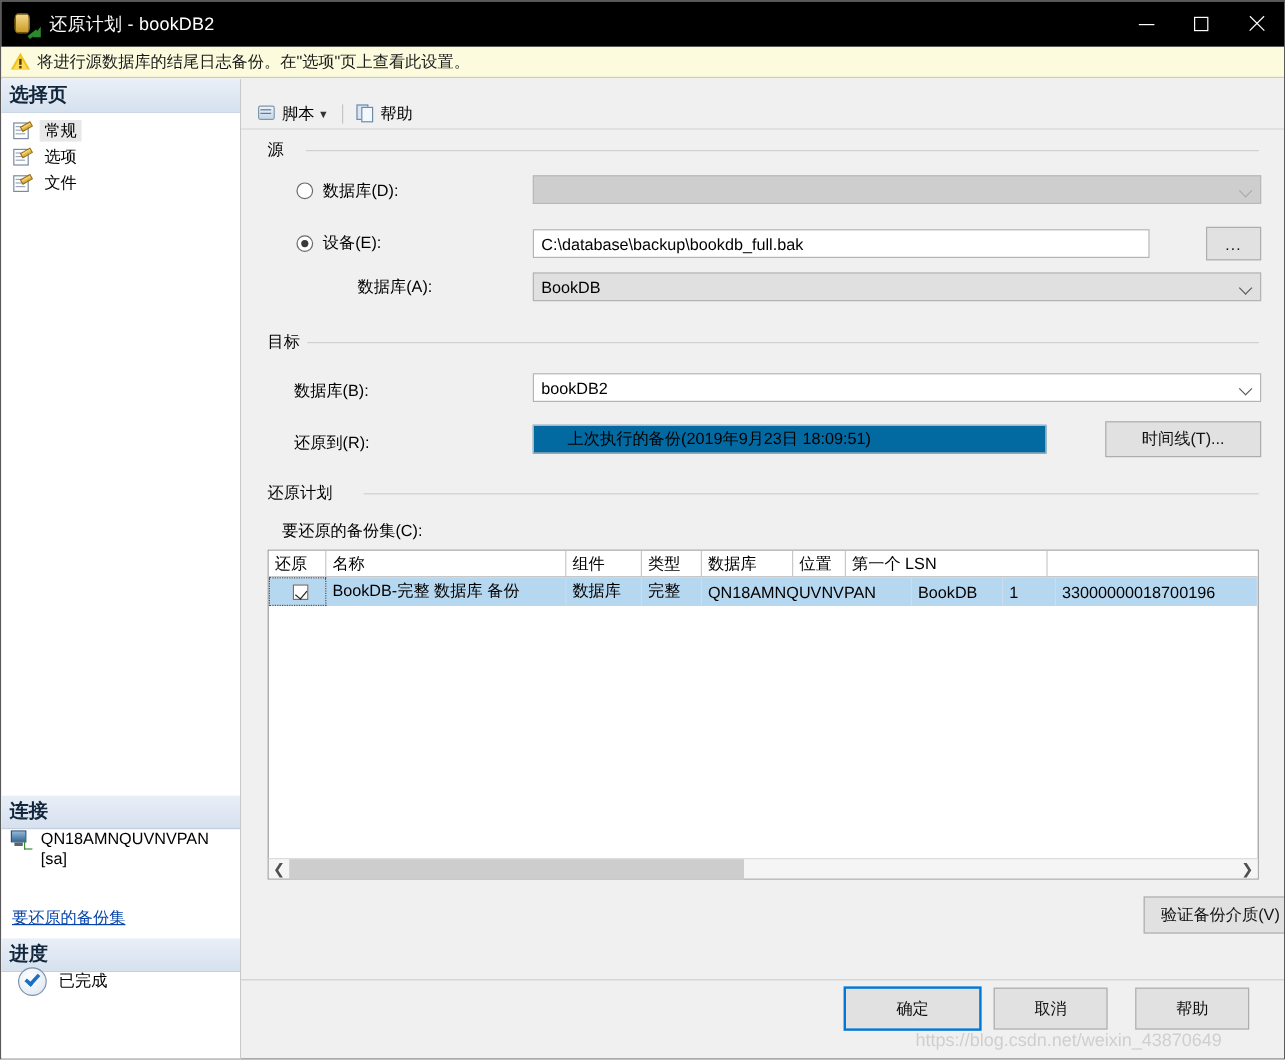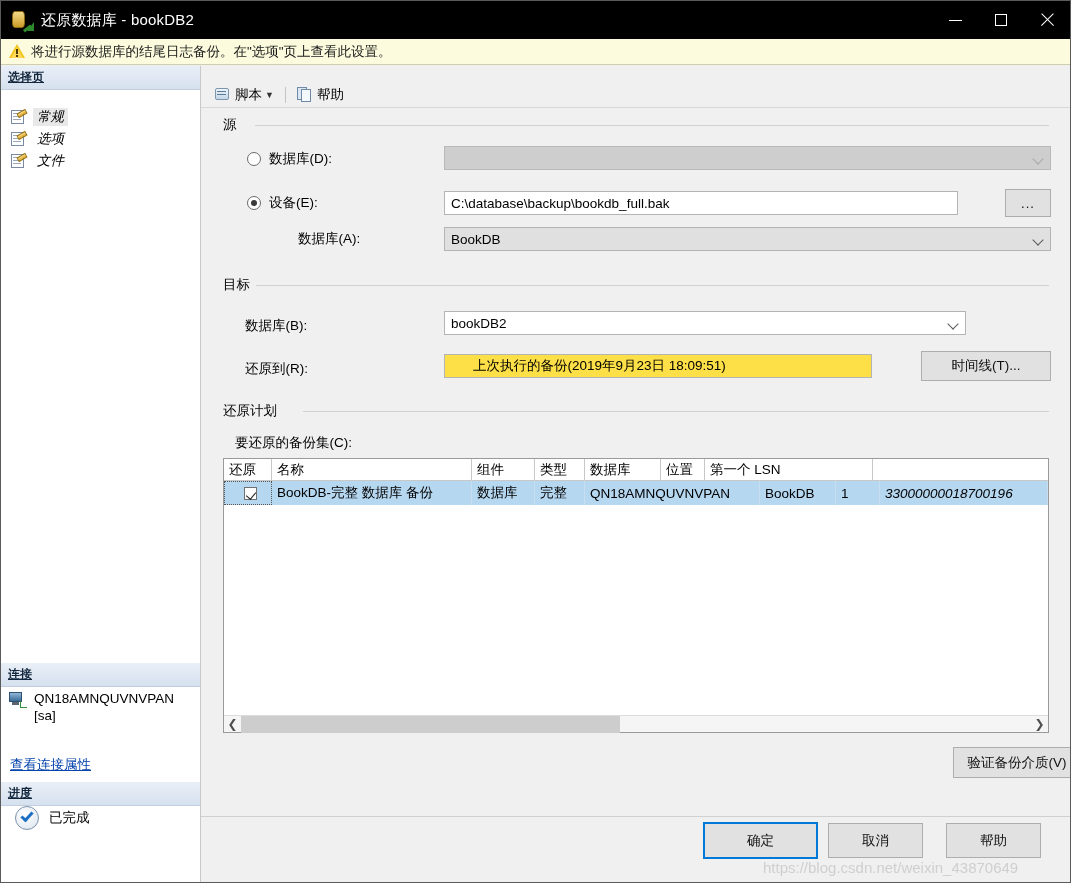--- a/index.html
+++ b/index.html
@@ -85,23 +85,22 @@
   }
 
   
   .leftpanel {
     position:absolute; left:0; top:65px; width:200px; height:817px;
     background:#fff; border-right:1px solid #c8c8c8;
   }
   .panel-head {
     background: linear-gradient(#e9eff7, #d6e1ef);
     border-bottom:1px solid #c3cede;
-    font-weight: bold; font-size: 12px; padding: 3px 0 3px 7px;
+    font-weight: bold; font-size: 16px; padding: 3px 0 3px 7px;
     color:#12263c;
-    text-decoration:underline;
   }
   .page-item {
     display:flex; align-items:center; padding: 2px 0 2px 10px; font-size: 13.5px;
     cursor: default;
   }
   .page-item .lbl { padding: 0 4px; }
   .page-item.selected .lbl { background:#e8e8e8; }
   .pg-icon {
     width:16px; height:14px; margin-right:6px; position:relative; flex:none;
   }
@@ -211,21 +210,21 @@
     content:""; position:absolute; left:0; top:0; width:7px; height:7px;
     border-right:1.6px solid #5a5a5a; border-bottom:1.6px solid #5a5a5a;
     transform: rotate(45deg);
   }
   .combo.disabled .arrow:before { border-color:#a8a8a8; }
 
   .textbox {
     position:absolute; height:24px; border:1px solid #b4b4b4; background:#fff;
     display:flex; align-items:center; padding-left:6px; font-size:13.5px;
   }
-  .textbox.grey { background:#fde047;padding-left:28px; }
+  .textbox.grey { background:#0369a1;padding-left:28px; }
 
   .btn {
     position:absolute; background:#e1e1e1; border:1px solid #adadad;
     display:flex; align-items:center; justify-content:center;
     font-size:13.5px; cursor:default; color:#111;
   }
   .btn.primary { background:#e1e1e1; border:2px solid #0078d7; }
   .btn .dots { letter-spacing: 1px; font-size: 13px; }
 
   
@@ -275,21 +274,21 @@
 <body>
 
 <div id="app">
 
   <div class="titlebar">
     <div class="title-icon">
       <div class="cyl"></div>
         <div class="arrow"></div>
         <div class="arrow2"></div>
     </div>
-    <div class="title-text">还原数据库 - bookDB2</div>
+    <div class="title-text">还原计划 - bookDB2</div>
     <div class="wincontrols">
       <div class="wc">
           <span class="min"></span>
         </div>
       <div class="wc">
           <span class="max"></span>
         </div>
       <div class="wc">
           <span class="cls"></span>
         </div>
@@ -302,21 +301,21 @@
         <div class="tri2"></div>
         <div class="bang"></div>
         <div class="dot"></div>
     </div>
     <span>将进行源数据库的结尾日志备份。在"选项"页上查看此设置。</span>
   </div>
 
   <div class="leftpanel">
     <div class="panel-head">选择页</div>
 
-    <div style="padding-top:16px;font-style:italic;">
+    <div style="padding-top:4px;">
       <div class="page-item selected">
         <span class="pg-icon">
           <span class="sheet"></span>
             <span class="line l1"></span>
             <span class="line l2"></span>
             <span class="line l3"></span>
             <span class="pencil"></span>
         </span>
         <span class="lbl">常规</span>
       </div>
@@ -346,21 +345,21 @@
     <div class="conn-body">
       <div class="conn-row">
         <span class="srv-icon">
           <span class="mon"></span>
             <span class="base"></span>
             <span class="plug"></span>
         </span>
         <span class="conn-name">QN18AMNQUVNVPAN [sa]</span>
       </div>
     </div>
-    <a class="conn-link">查看连接属性</a>
+    <a class="conn-link">要还原的备份集</a>
 
     <div class="panel-head prog-head">进度</div>
     <div class="prog-body">
       <span class="check-icon">
         <span class="ring"></span>
           <span class="tick"></span>
       </span>
       <span>已完成</span>
     </div>
   </div>
@@ -413,21 +412,21 @@
       <span>BookDB</span>
       <span class="arrow"></span>
     </div>
 
     <div class="group" style="left:22px; top:210px; width:826px; height:2px;">
       <span class="group-title">目标</span>
       <span class="group-line" style="left:32px; width:794px;"></span>
     </div>
 
     <span class="lbl-right" style="left:44px; top:251px;">数据库(B):</span>
-    <div class="combo" style="left:243px; top:245px; width:522px;">
+    <div class="combo" style="left:243px; top:245px; width:607px;">
       <span>bookDB2</span>
       <span class="arrow"></span>
     </div>
 
     <span class="lbl-right" style="left:44px; top:294px;">还原到(R):</span>
     <div class="textbox grey" style="left:243px; top:288px; width:428px;">
       <span>上次执行的备份(2019年9月23日 18:09:51)</span>
     </div>
     <div class="btn" style="left:720px; top:285px; width:130px; height:30px;">
       <span>时间线(T)...</span>
@@ -452,21 +451,21 @@
       <div class="grid-row">
         <div class="gc focusbox" style="width:48px;">
           <span class="cbx checked"></span>
         </div>
         <div class="gc" style="width:200px;">BookDB-完整 数据库 备份</div>
         <div class="gc" style="width:63px;">数据库</div>
         <div class="gc" style="width:50px;">完整</div>
         <div class="gc" style="width:175px;">QN18AMNQUVNVPAN</div>
         <div class="gc" style="width:76px;">BookDB</div>
         <div class="gc" style="width:44px;">1</div>
-        <div class="gc" style="width:168px;font-style:italic;">33000000018700196</div>
+        <div class="gc" style="width:168px;">33000000018700196</div>
       </div>
 
       <div class="hscroll">
         <div class="hs-arrow">❮</div>
         <div class="hs-track">
           <div class="hs-thumb"></div>
         </div>
         <div class="hs-arrow">❯</div>
       </div>
     </div>

